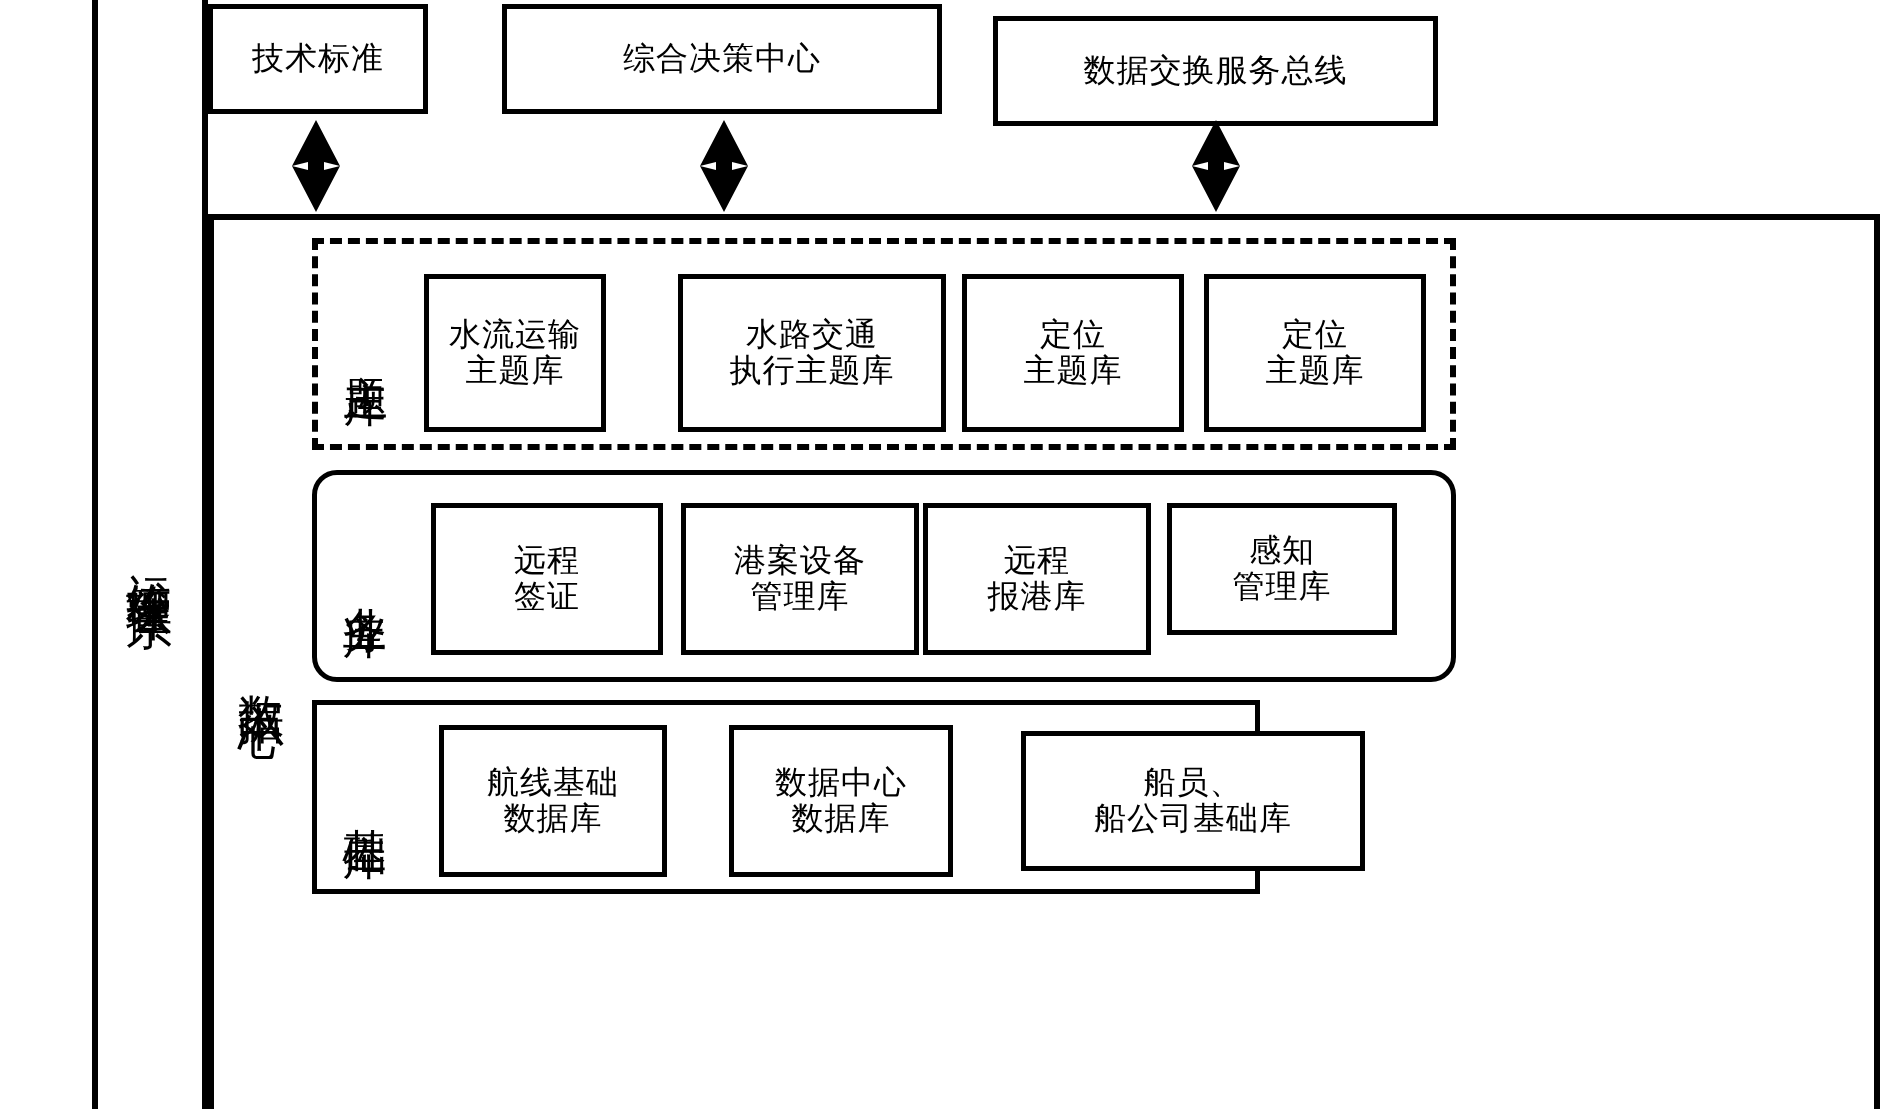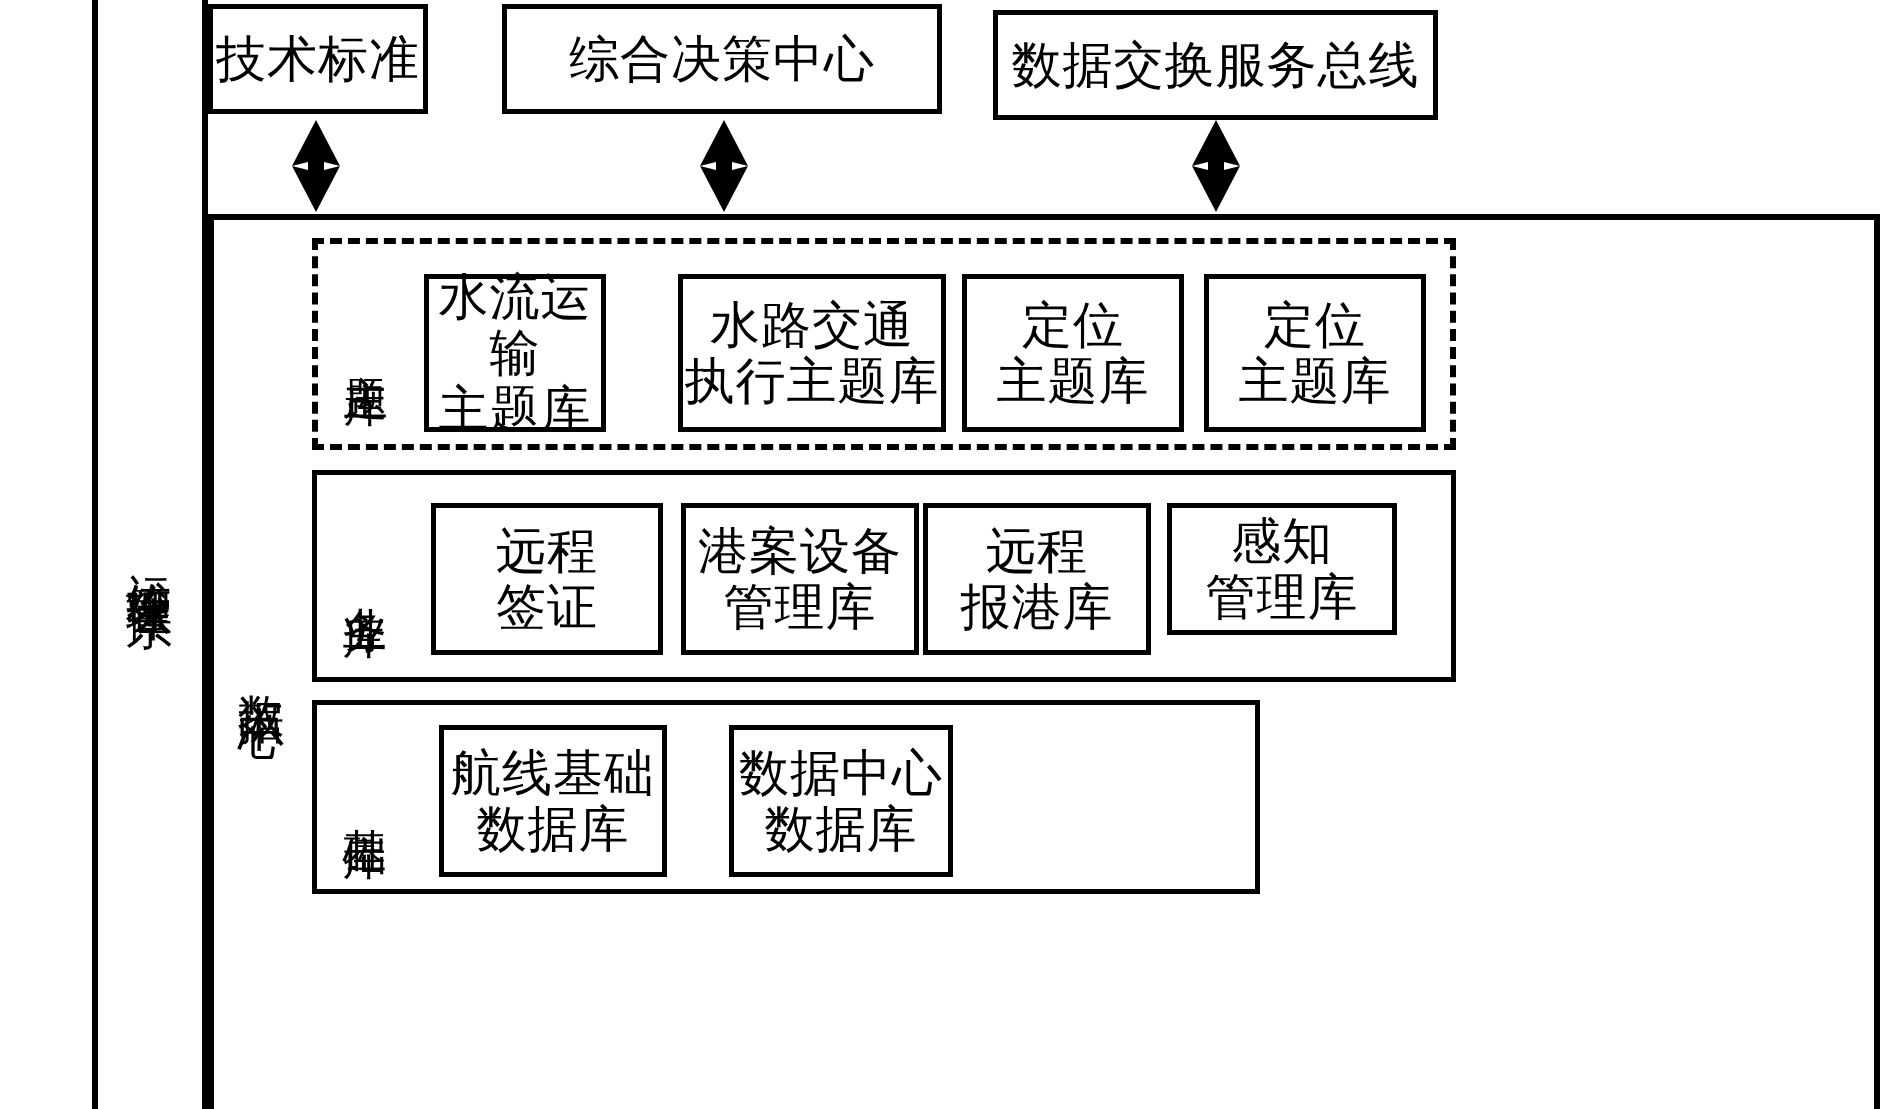--- a/index.html
+++ b/index.html
@@ -23,21 +23,21 @@
   .box {
     position: absolute;
     box-sizing: border-box;
     border: 5px solid #000;
     background: #fff;
     display: flex;
     align-items: center;
     justify-content: center;
     text-align: center;
     line-height: 1.12;
-    font-size: 50px;
+    font-size: 32px;
     letter-spacing: 1px;
     white-space: pre-line;
   }
 
   
   #outer-left-rail {
     position: absolute;
     left: 92px;
     top: 0px;
     width: 116px;
@@ -126,21 +126,21 @@
 <div id="canvas">
 
   <div id="outer-left-rail">
     <span class="vlabel">运维管理体系</span>
   </div>
 
   <div class="box" style="left:208px; top:4px; width:220px; height:110px;">技术标准</div>
 
   <div class="box" style="left:502px; top:4px; width:440px; height:110px;">综合决策中心</div>
 
-  <div class="box" style="left:993px; top:10px; width:445px; height:110px;">数据交换服务总线</div>
+  <div class="box" style="left:993px; top:16px; width:445px; height:110px;">数据交换服务总线</div>
 
   <div class="arrow" style="left:288px; top:118px; height:96px;">
     <svg width="56" height="96" viewBox="0 0 56 96">
       <polygon points="28,2 52,48 36,44 36,52 52,48 28,94 4,48 20,52 20,44 4,48" fill="#000"></polygon>
       <rect x="25" y="40" width="6" height="16" fill="#000"></rect>
     </svg>
   </div>
 
   <div class="arrow" style="left:696px; top:118px; height:96px;">
     <svg width="56" height="96" viewBox="0 0 56 96">
@@ -171,21 +171,21 @@
 主题库</div>
       <div class="box" style="left:264px; top:30px; width:268px; height:158px;">水路交通
 执行主题库</div>
       <div class="box" style="left:548px; top:30px; width:222px; height:158px;">定位
 主题库</div>
       <div class="box" style="left:790px; top:30px; width:222px; height:158px;">定位
 主题库</div>
     </div>
   </div>
 
-  <div class="section solid" style="left:312px; top:470px; width:1144px; height:212px;">
+  <div class="section solid" style="left:312px; top:470px; width:1144px; height:212px;border-radius:25px;">
     <div class="section-label">
       <span class="vlabel">业务库</span>
     </div>
     <div class="section-boxes">
       <div class="box" style="left:18px; top:28px; width:232px; height:152px;">远程
 签证</div>
       <div class="box" style="left:268px; top:28px; width:238px; height:152px;">港案设备
 管理库</div>
       <div class="box" style="left:510px; top:28px; width:228px; height:152px;">远程
 报港库</div>
@@ -196,16 +196,18 @@
 
   <div class="section solid" style="left:312px; top:700px; width:948px; height:194px;">
     <div class="section-label">
       <span class="vlabel">基础库</span>
     </div>
     <div class="section-boxes">
       <div class="box" style="left:26px; top:20px; width:228px; height:152px;">航线基础
 数据库</div>
       <div class="box" style="left:316px; top:20px; width:224px; height:152px;">数据中心
 数据库</div>
+      <div class="box" style="left:608px; top:26px; width:344px; height:140px;">船员、
+船公司基础库</div>
     </div>
   </div>
 
 </div>
 
 </body></html>

